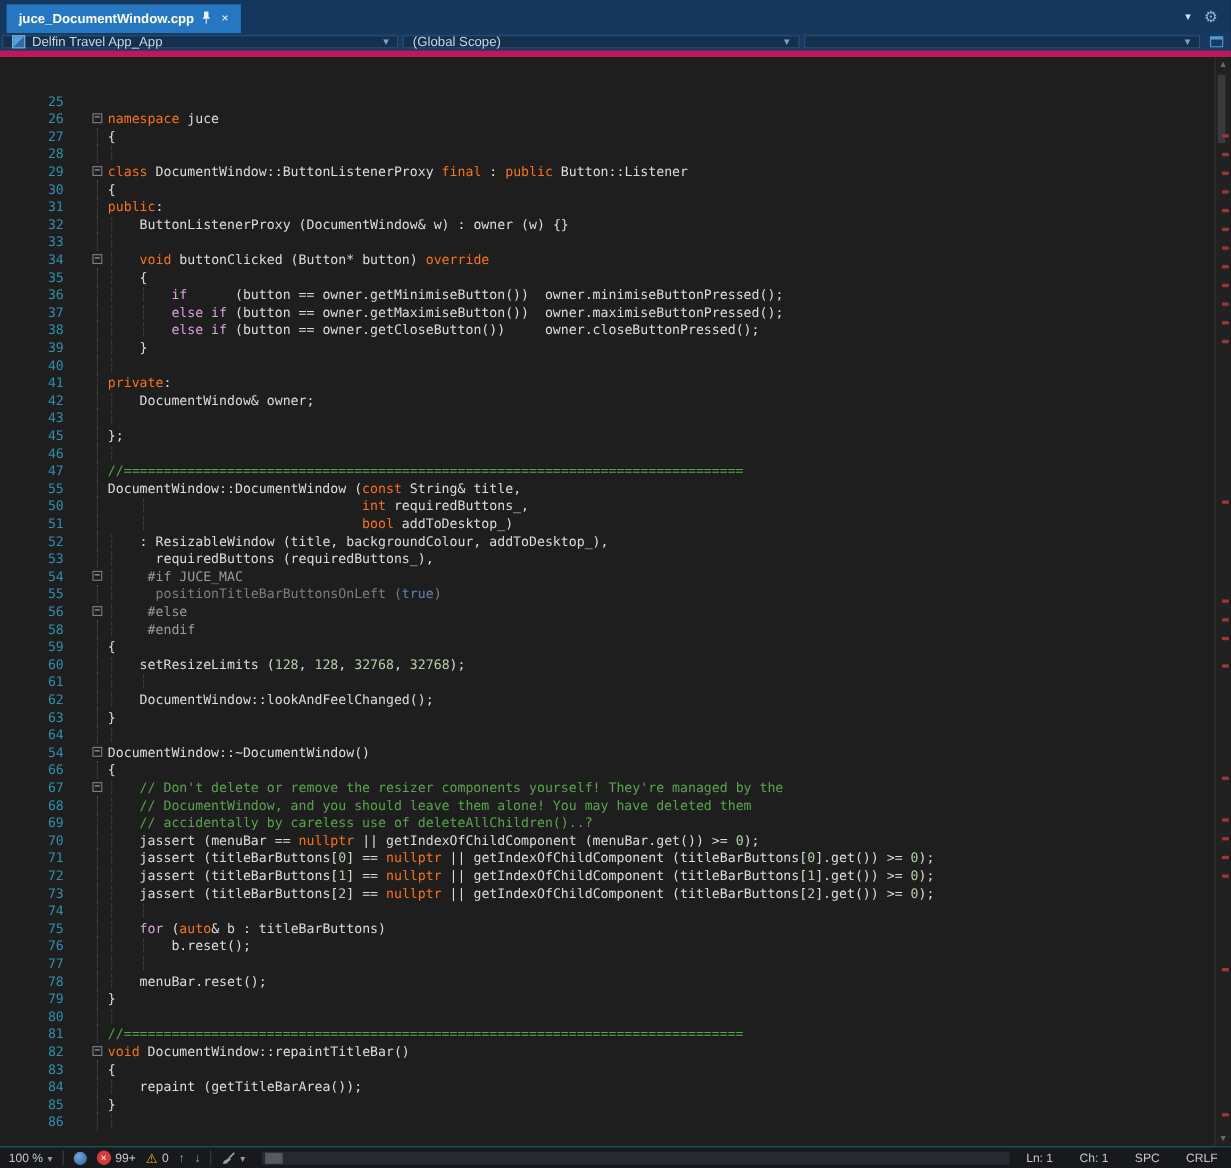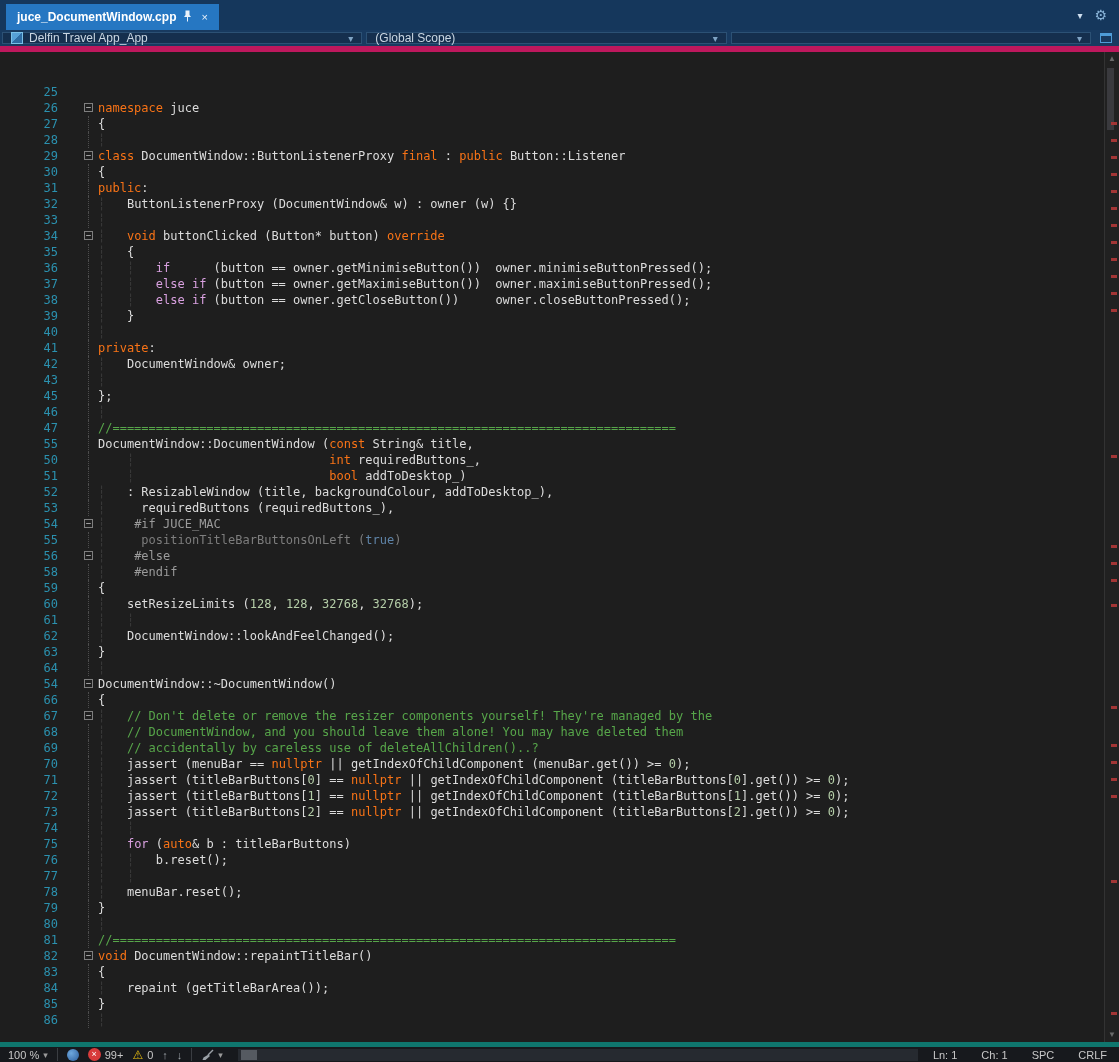--- a/index.html
+++ b/index.html
@@ -55,21 +55,21 @@
 
   
   .vsb { width:15px; flex:none; position:relative; background:#212121; border-left:1px solid #333; }
   .vsb .arrow { position:absolute; left:0; right:0; text-align:center; color:#6a6a6a;
                 font-size:8px; height:14px; line-height:14px; }
   .arrow.up { top:0; } .arrow.down { bottom:0; }
   .vthumb { position:absolute; left:2px; width:7px; top:16px; height:62px; background:#3a3a3e; }
   .mark { position:absolute; right:2px; width:6px; height:3px; background:#a33535; }
 
   
-  .statusbar { height:20px; flex:none; background:#17191d; border-top:5px solid #0f766e;
+  .statusbar { height:20px; flex:none; background:#17191d; border-top:1px solid #0f766e;
                display:flex; align-items:center; padding:0 8px; gap:9px; font-size:11px; color:#c8c8c8; }
   .sb-item { display:flex; align-items:center; gap:4px; white-space:nowrap; }
   .sb-chev { font-size:9px; color:#9a9a9a; }
   .sb-sep { width:1px; height:13px; background:#3a3d42; }
   .sync { width:12px; height:12px; border-radius:50%; flex:none;
           background:radial-gradient(circle at 35% 35%, #6ea8dd, #2d5f9e); }
   .errdot { width:13px; height:13px; border-radius:50%; background:#d83b3b; color:#fff;
             font-size:9px; line-height:13px; text-align:center; display:inline-block; }
   .warn { color:#f1c40f; font-size:12px; line-height:12px; }
   .sb-arrow { color:#9aa0a6; font-size:11px; }

